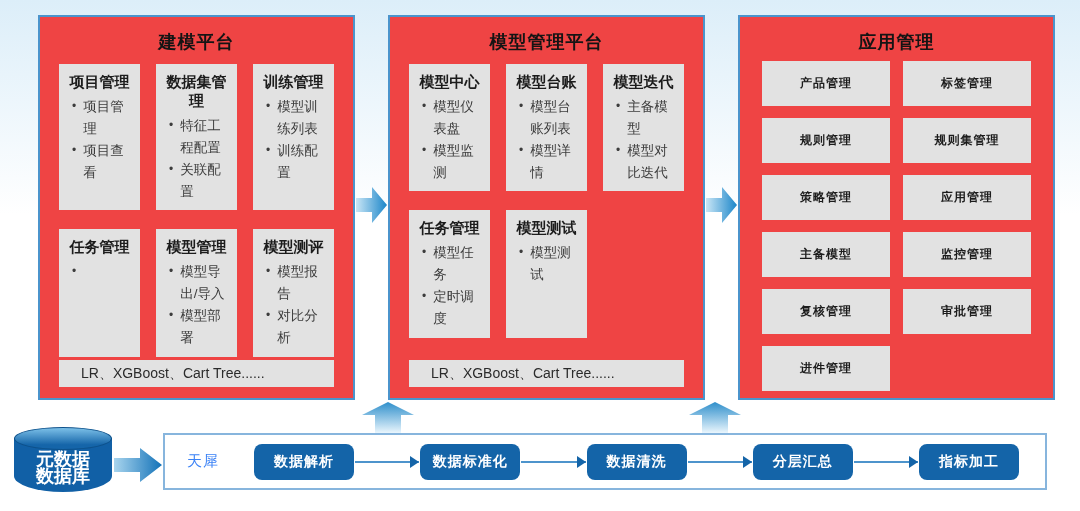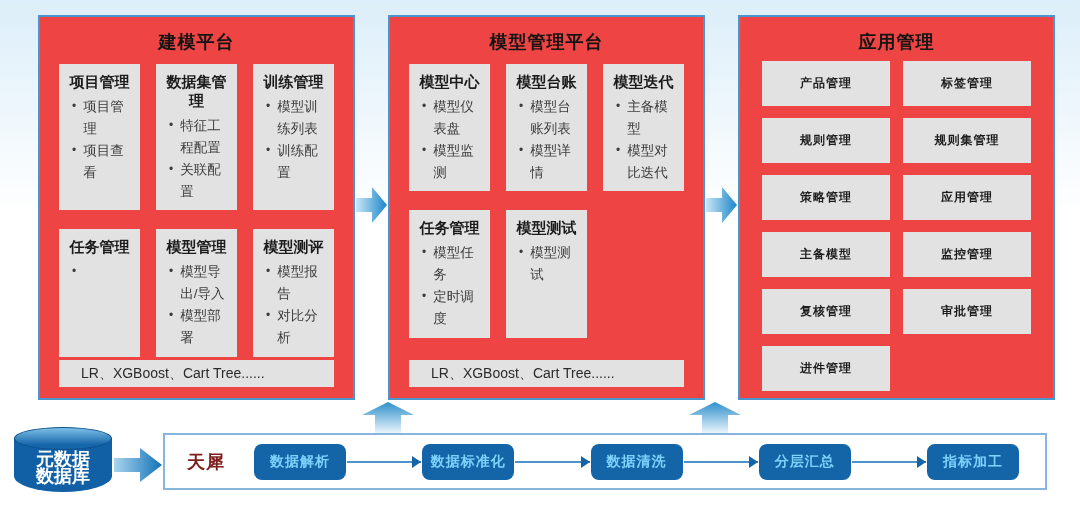--- a/index.html
+++ b/index.html
@@ -111,28 +111,28 @@
   }
   .pipe {
     position: absolute;
     left: 163px; top: 433px; width: 884px; height: 57px;
     background: #ffffff;
     border: 2px solid #87b5dd;
     display: flex;
     align-items: center;
     padding: 0 26px 0 22px;
   }
-  .pipe-label { width: 46px; font-size: 18px; font-weight: bold; color: #7f1d1d; letter-spacing: 1px; }
+  .pipe-label { width: 46px; font-size: 15px; font-weight: normal; color: #3b82f6; letter-spacing: 1px; }
   .lead-gap { width: 21px; flex: 0 0 auto; }
   .step {
     flex: 0 0 auto;
-    width: 92px; height: 36px;
+    width: 100px; height: 36px;
     background: #1464a8;
     border-radius: 8px;
-    color: #7dd3fc;
+    color: #ffffff;
     font-size: 14px;
     font-weight: bold;
     letter-spacing: 1px;
     display: flex;
     align-items: center;
     justify-content: center;
   }
   .conn { flex: 1 1 auto; height: 2px; background: #4d94cc; position: relative; margin: 0 1px; }
   .conn::after {
     content: "";

